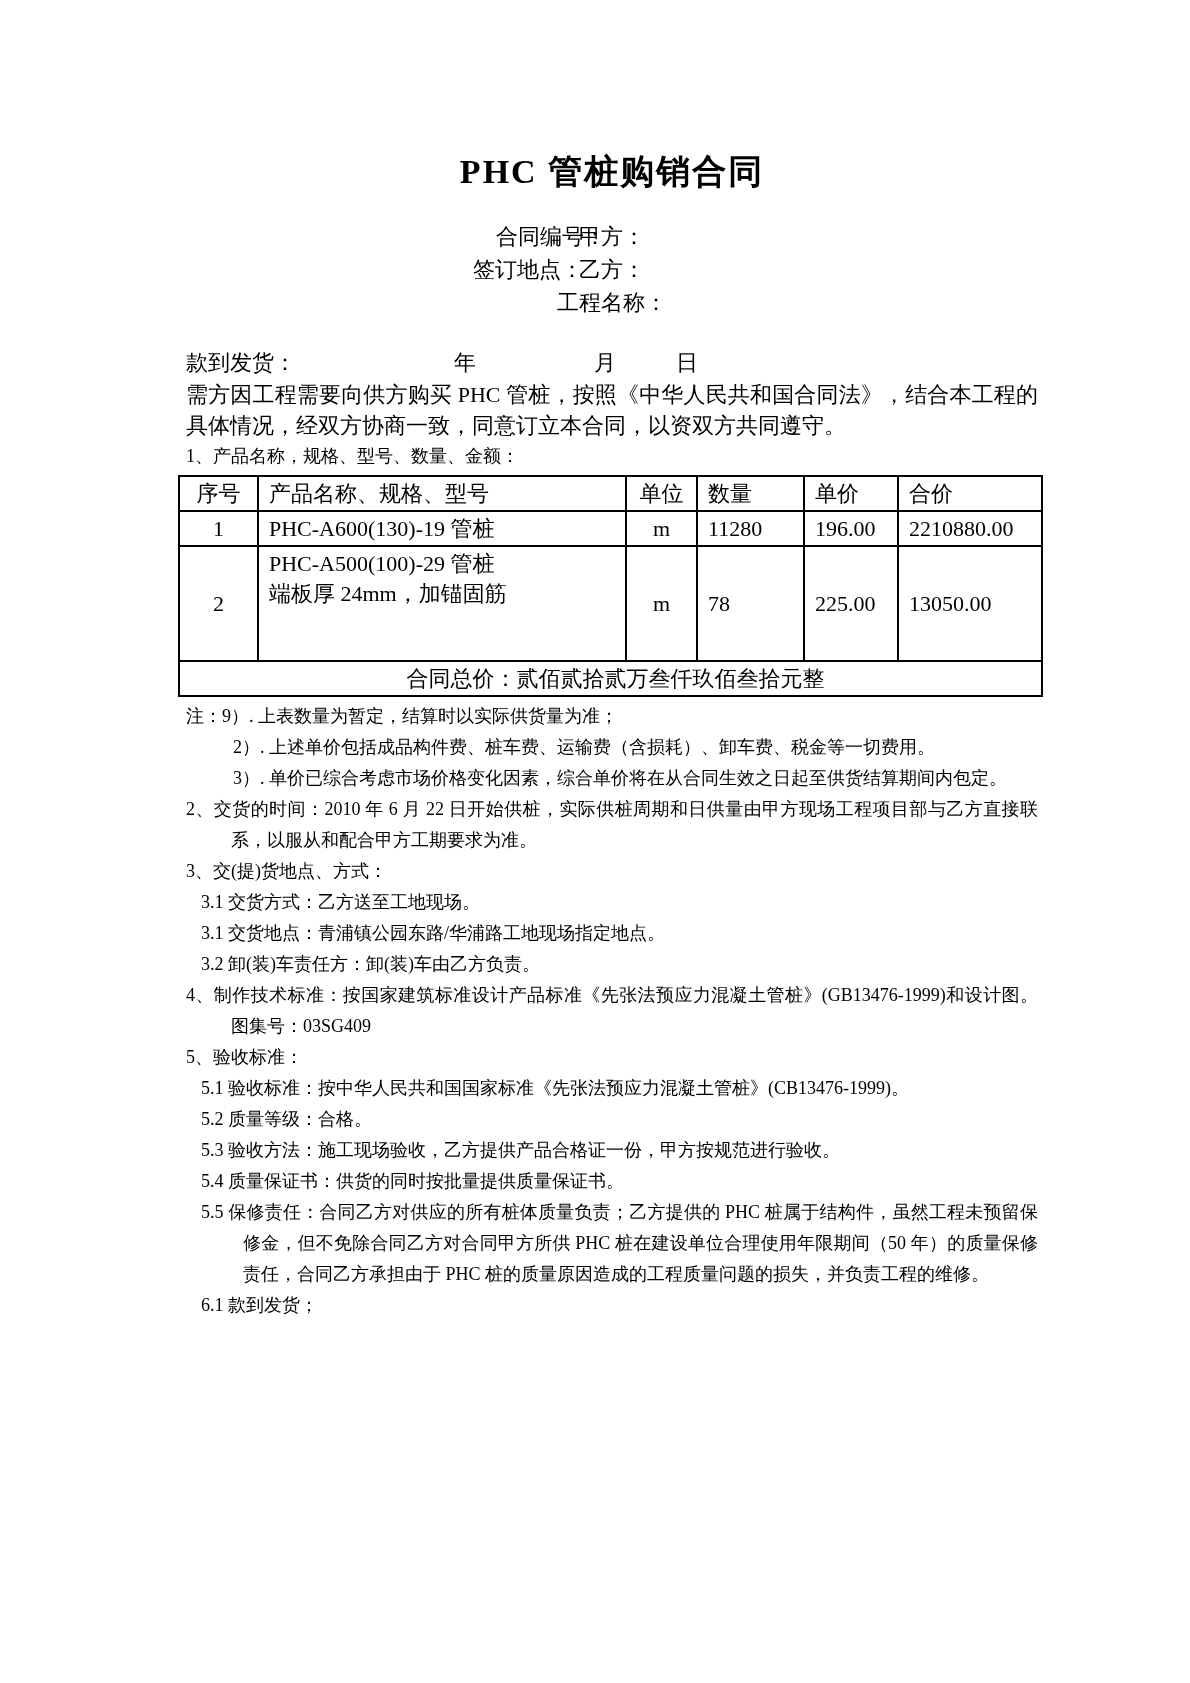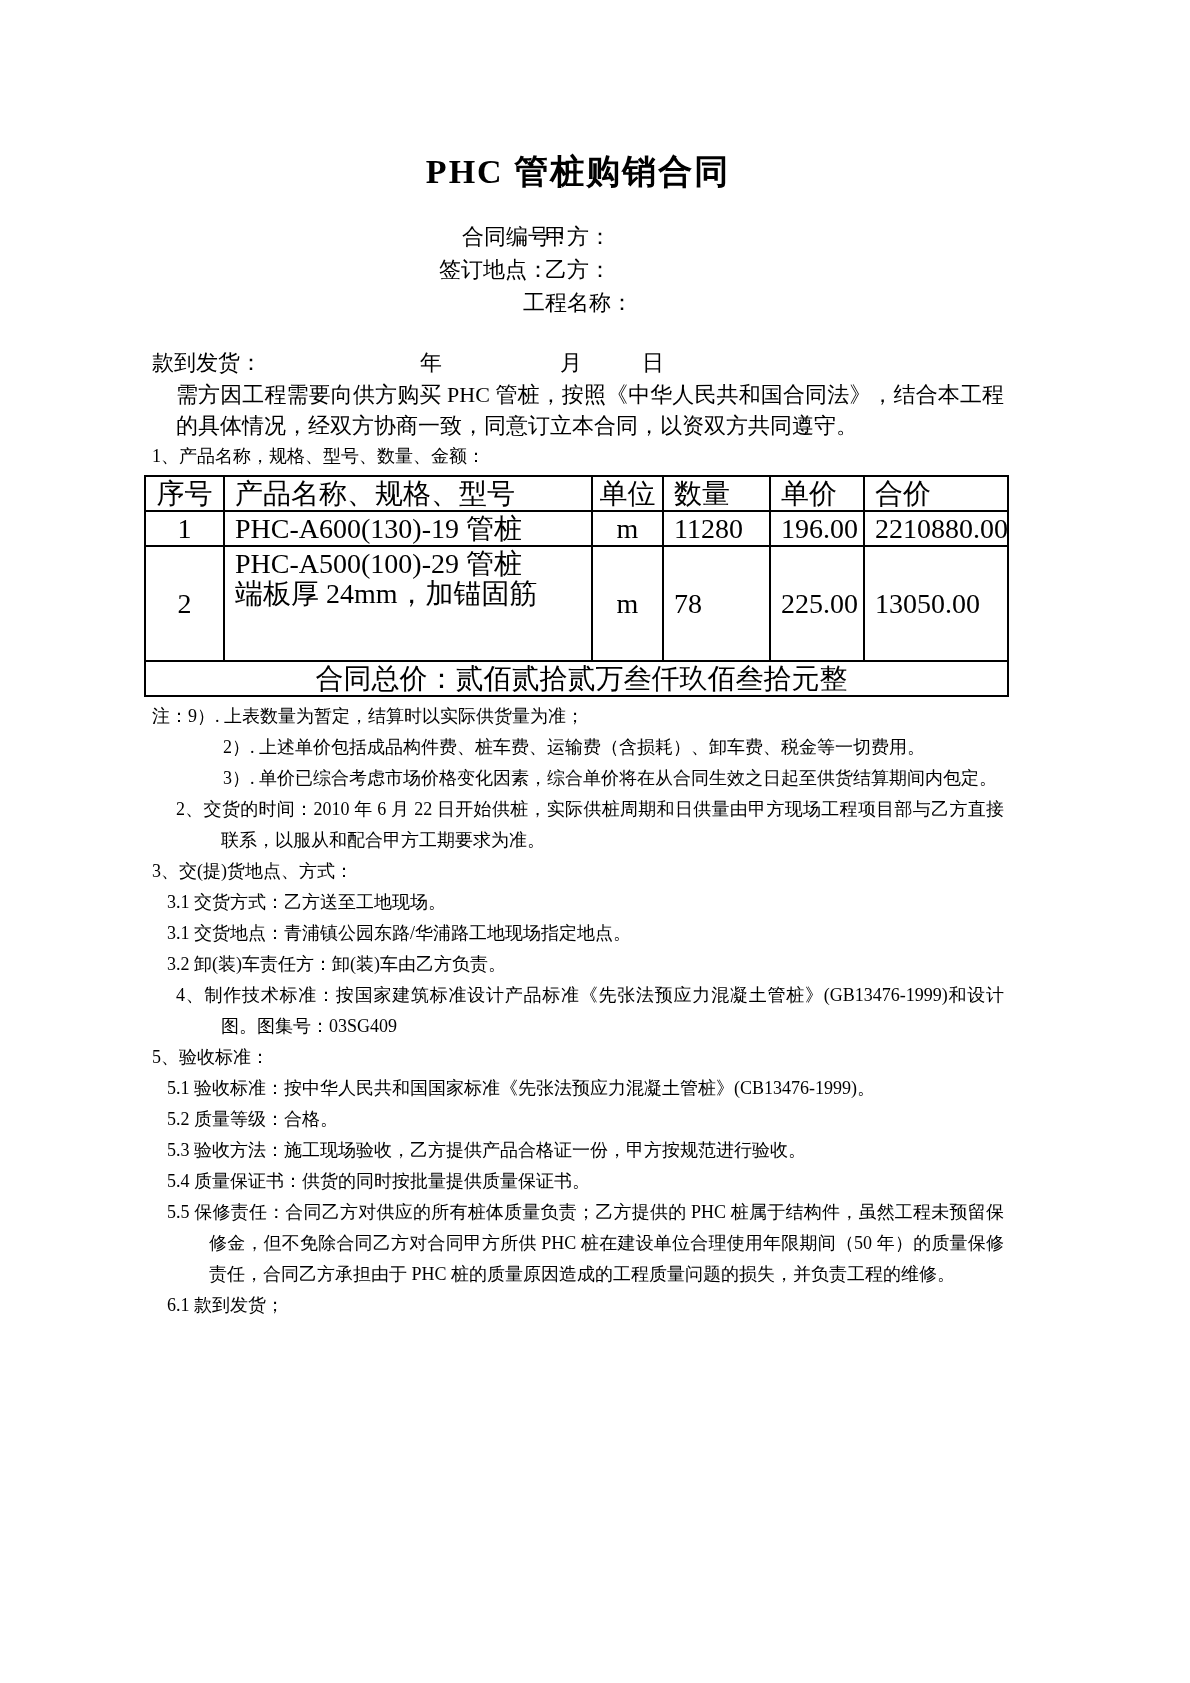--- a/index.html
+++ b/index.html
@@ -2,21 +2,21 @@
 <html><head>
 <meta charset="utf-8">
 <style>
   html,body { margin:0; padding:0; }
   body {
     width:1190px; height:1683px;
     background:#ffffff; color:#000000;
     font-family:"Liberation Serif","DejaVu Serif",serif;
   }
   .page { position:relative; width:1190px; height:1683px; overflow:hidden; }
-  .content { position:absolute; left:152px; top:0; width:852px; }
+  .content { position:absolute; left:186px; top:0; width:852px; }
 
   .title {
     margin-top:150px;
     text-align:center;
     font-size:34px;
     font-weight:bold;
     letter-spacing:2px;
     line-height:44px;
   }
 
@@ -24,38 +24,38 @@
   .pline { position:relative; height:33px; line-height:33px; }
   .pos-contract-no { position:absolute; left:310px; top:0; }
   .pos-sign-place { position:absolute; left:287px; top:0; }
 
   .signtime { position:relative; margin-top:28px; height:32px; line-height:32px; font-size:22px; }
   .pos-year  { position:absolute; left:268px; top:0; }
   .pos-month { position:absolute; left:408px; top:0; }
   .pos-day   { position:absolute; left:490px; top:0; }
 
   .bodytext { font-size:22px; line-height:31px; }
-  .just { text-align:justify;margin-left:24px; }
+  .just { text-align:justify; }
 
   .line { font-size:18px; line-height:31px; }
   .hang45 { padding-left:45px; text-indent:-45px; }
   .note-first { }
   .note-hang { padding-left:85px; text-indent:-38px; }
   .ind1 { margin-left:15px; }
   .hang50 { padding-left:50px; text-indent:-50px; }
   .hang42 { padding-left:42px; text-indent:-42px; }
 
   table.products {
     border-collapse:collapse;
     width:863px;
     margin-left:-8px;
     margin-top:3px;
     margin-bottom:4px;
     table-layout:fixed;
-    font-size:28px;
+    font-size:22px;
   }
   table.products td {
     border:2px solid #000;
     padding:0 0 0 10px;
     vertical-align:middle;
     line-height:30px;
     overflow:hidden;
   }
   table.products td.c { text-align:center; padding-left:0; }
   table.products tr.hdr td { height:33px; }

